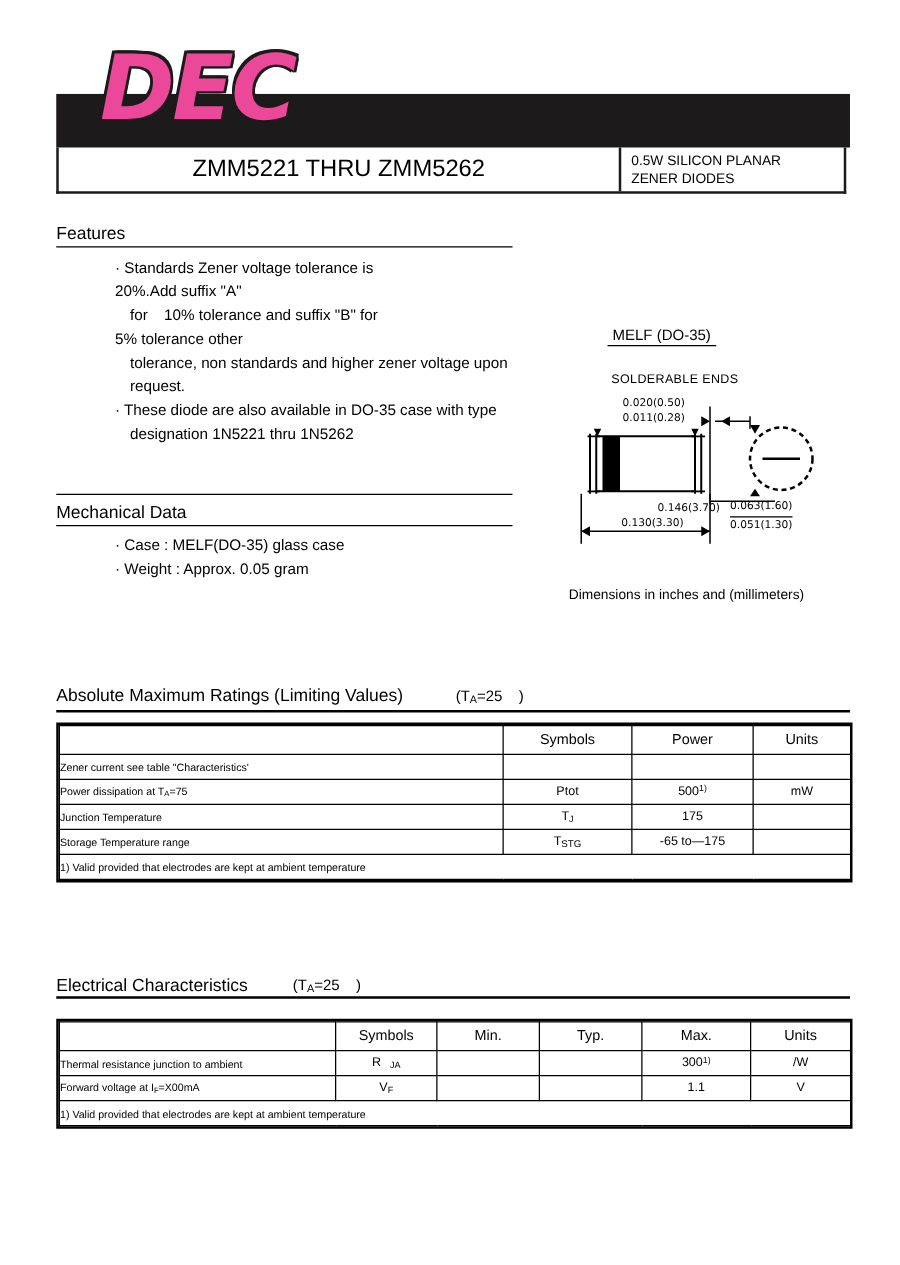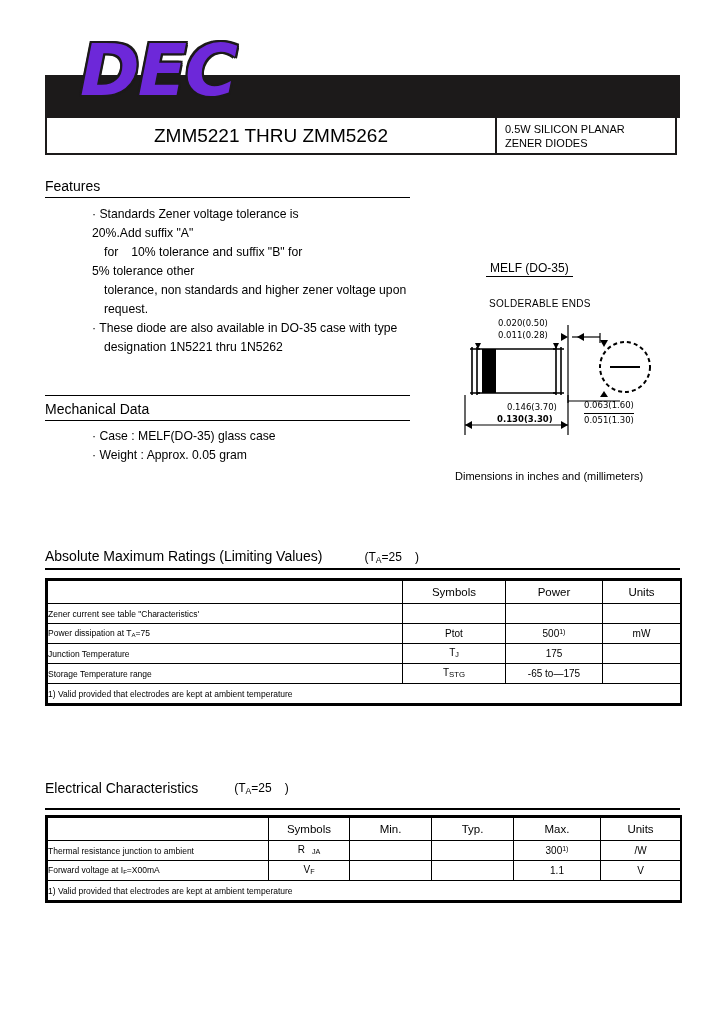--- a/index.html
+++ b/index.html
@@ -32,21 +32,21 @@
   .logo {
     position: absolute;
     left: 80px;
     top: 34px;
     font-family: "DejaVu Sans", sans-serif;
     font-style: italic;
     font-weight: bold;
     font-size: 72px;
     line-height: 72px;
     letter-spacing: -2px;
-    color: #6d28d9;
+    color: #ec4899;
     -webkit-text-stroke: 2px #1c1a1a;
     paint-order: stroke fill;
     text-shadow:
       -2px 0 0 #1c1a1a, 2px 0 0 #1c1a1a,
       0 -2px 0 #1c1a1a, 0 2px 0 #1c1a1a,
       -2px -2px 0 #1c1a1a, 2px -2px 0 #1c1a1a,
       -2px 2px 0 #1c1a1a, 2px 2px 0 #1c1a1a;
     z-index: 3;
   }
   .logo-mask {
@@ -228,22 +228,22 @@
       <div>· Case : MELF(DO-35) glass case</div>
       <div>· Weight : Approx. 0.05 gram</div>
     </div>
   </div>
 
   <div class="pkg-title">MELF (DO-35)</div>
   <div class="pkg-solder">SOLDERABLE ENDS</div>
 
   <div class="dim" style="left:498px; top:318px;">0.020(0.50)</div>
   <div class="dim" style="left:498px; top:330px;">0.011(0.28)</div>
-  <div class="dim" style="left:507px; top:402px;">0.146(3.70)</div>
-  <div class="dim" style="left:497px; top:414px;font-weight:bold;">0.130(3.30)</div>
+  <div class="dim" style="left:526px; top:402px;">0.146(3.70)</div>
+  <div class="dim" style="left:497px; top:414px;">0.130(3.30)</div>
   <div class="dim" style="left:584px; top:400px;">0.063(1.60)</div>
   <div class="dim" style="left:584px; top:413px; border-top:1.2px solid #000; padding-top:1px;">0.051(1.30)</div>
 
   <svg width="240" height="130" viewBox="0 0 240 130" style="position:absolute;left:460px;top:325px;">
 
     <g stroke="#000" fill="none" stroke-width="1.6">
 
       <line x1="12" y1="22" x2="12" y2="70"></line>
       <line x1="17" y1="22" x2="17" y2="70"></line>
 
@@ -337,21 +337,21 @@
           <td class="ctr"></td>
         </tr>
         <tr>
           <td class="foot" colspan="4">1) Valid provided that electrodes are kept at ambient temperature</td>
         </tr>
       </tbody>
     </table>
   </div>
 
   <div class="sec" style="left:45px; top:780px; width:635px;">
-    <div style="display:flex; align-items:flex-end; font-size:14px; padding-bottom:12px;">
+    <div style="display:flex; align-items:flex-end; font-size:14px; padding-bottom:1px;">
       <span>Electrical Characteristics</span>
       <span style="display:inline-block;width:36px;"></span>
       <span style="font-size:12px;"><span>(T</span><sub>A</sub><span>=25</span><span class="gap"></span><span>)</span></span>
     </div>
     <div class="rule-bot" style="border-bottom-width:2px;"></div>
   </div>
 
   <div class="outer-box" style="left:45px; top:815px; width:633px;">
     <table class="dt" style="width:633px;">
       <colgroup>

